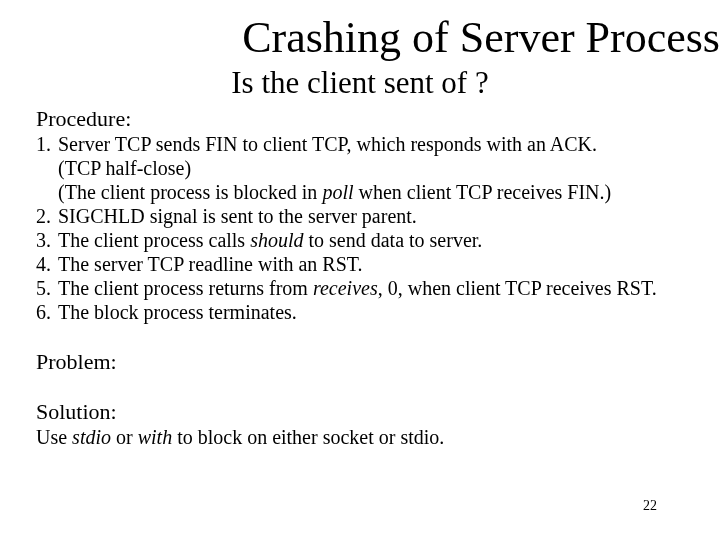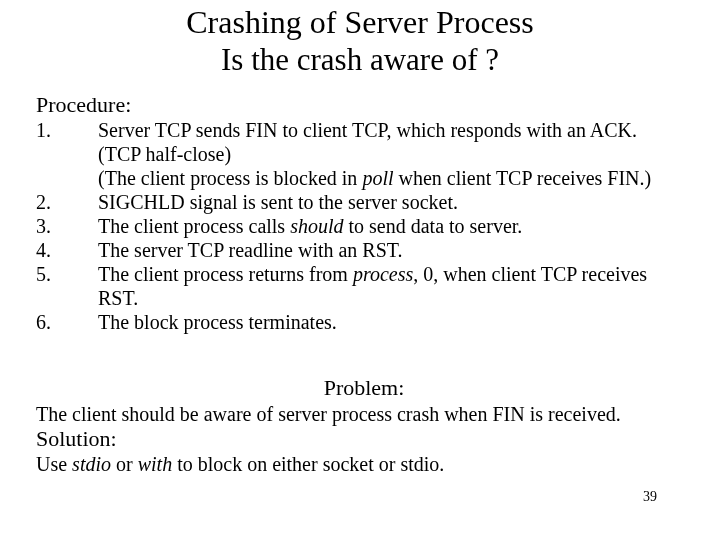--- a/index.html
+++ b/index.html
@@ -14,61 +14,60 @@
     color: #000000;
     font-family: "Liberation Serif", "DejaVu Serif", serif;
   }
   .slide {
     position: relative;
     width: 720px;
     height: 540px;
     background: #ffffff;
   }
   .title {
-    margin: 4px 0 0 0;
-    font-size: 32px;
+    margin: 13px 0 0 0;
+    font-size: 44px;
     font-weight: normal;
     line-height: 1.15;
-    text-align: center;
+    text-align: right;
     white-space: nowrap;
   }
   .subtitle {
     margin: 0;
     font-size: 31px;
     font-weight: normal;
     line-height: 1.2;
     text-align: center;
     white-space: nowrap;
   }
   .content {
     margin-left: 36px;
     margin-right: 28px;
   }
   .heading {
     font-size: 22px;
     line-height: 1.2;
     font-weight: normal;
   }
-  .m-proc { margin-top: 14px; }
-  .m-prob { margin-top: 41px; text-align: center; }
-  .m-sol  { }
+  .m-proc { margin-top: 5px; }
+  .m-prob { margin-top: 25px; }
+  .m-sol  { margin-top: 23px; }
   .proc-list {
     font-size: 20px;
     line-height: 24px;
   }
   .proc-item {
     display: flex;
   }
   .proc-item .num {
     flex: none;
     width: 22px;
   }
   .proc-item .txt {
     flex: 1;
-    margin-left: 40px;
   }
   .body-text {
     font-size: 20px;
     line-height: 24px;
   }
   i {
     font-style: italic;
   }
   .page-number {
     position: absolute;
@@ -78,63 +77,62 @@
     line-height: 1.2;
   }
 </style>
 </head>
 <body>
 
 <div class="slide">
 
   <h1 class="title">Crashing of Server Process</h1>
 
-  <h2 class="subtitle">Is the crash aware of ?</h2>
+  <h2 class="subtitle">Is the client sent of ?</h2>
 
   <div class="content">
 
     <div class="heading m-proc">Procedure:</div>
 
     <div class="proc-list">
   <div class="proc-item">
     <span class="num">1.</span>
     <span class="txt">Server TCP sends FIN to client TCP, which responds with an ACK.<br>(TCP half-close)<br>(The client process is blocked in <i>poll</i> when client TCP receives FIN.)</span>
   </div>
 
   <div class="proc-item">
     <span class="num">2.</span>
-    <span class="txt">SIGCHLD signal is sent to the server socket.</span>
+    <span class="txt">SIGCHLD signal is sent to the server parent.</span>
   </div>
 
   <div class="proc-item">
     <span class="num">3.</span>
     <span class="txt">The client process calls <i>should</i> to send data to server.</span>
   </div>
 
   <div class="proc-item">
     <span class="num">4.</span>
     <span class="txt">The server TCP readline with an RST.</span>
   </div>
 
   <div class="proc-item">
     <span class="num">5.</span>
-    <span class="txt">The client process returns from <i>process</i>, 0, when client TCP receives RST.</span>
+    <span class="txt">The client process returns from <i>receives</i>, 0, when client TCP receives RST.</span>
   </div>
 
   <div class="proc-item">
     <span class="num">6.</span>
     <span class="txt">The block process terminates.</span>
   </div>
 </div>
 
     <div class="heading m-prob">Problem:</div>
 
-    <div class="body-text">The client should be aware of server process crash when FIN is received.</div>
 
     <div class="heading m-sol">Solution:</div>
 
     <div class="body-text">Use <i>stdio</i> or <i>with</i> to block on either socket or stdio.</div>
 
   </div>
 
-  <div class="page-number">39</div>
+  <div class="page-number">22</div>
 
 </div>
 
 </body></html>

